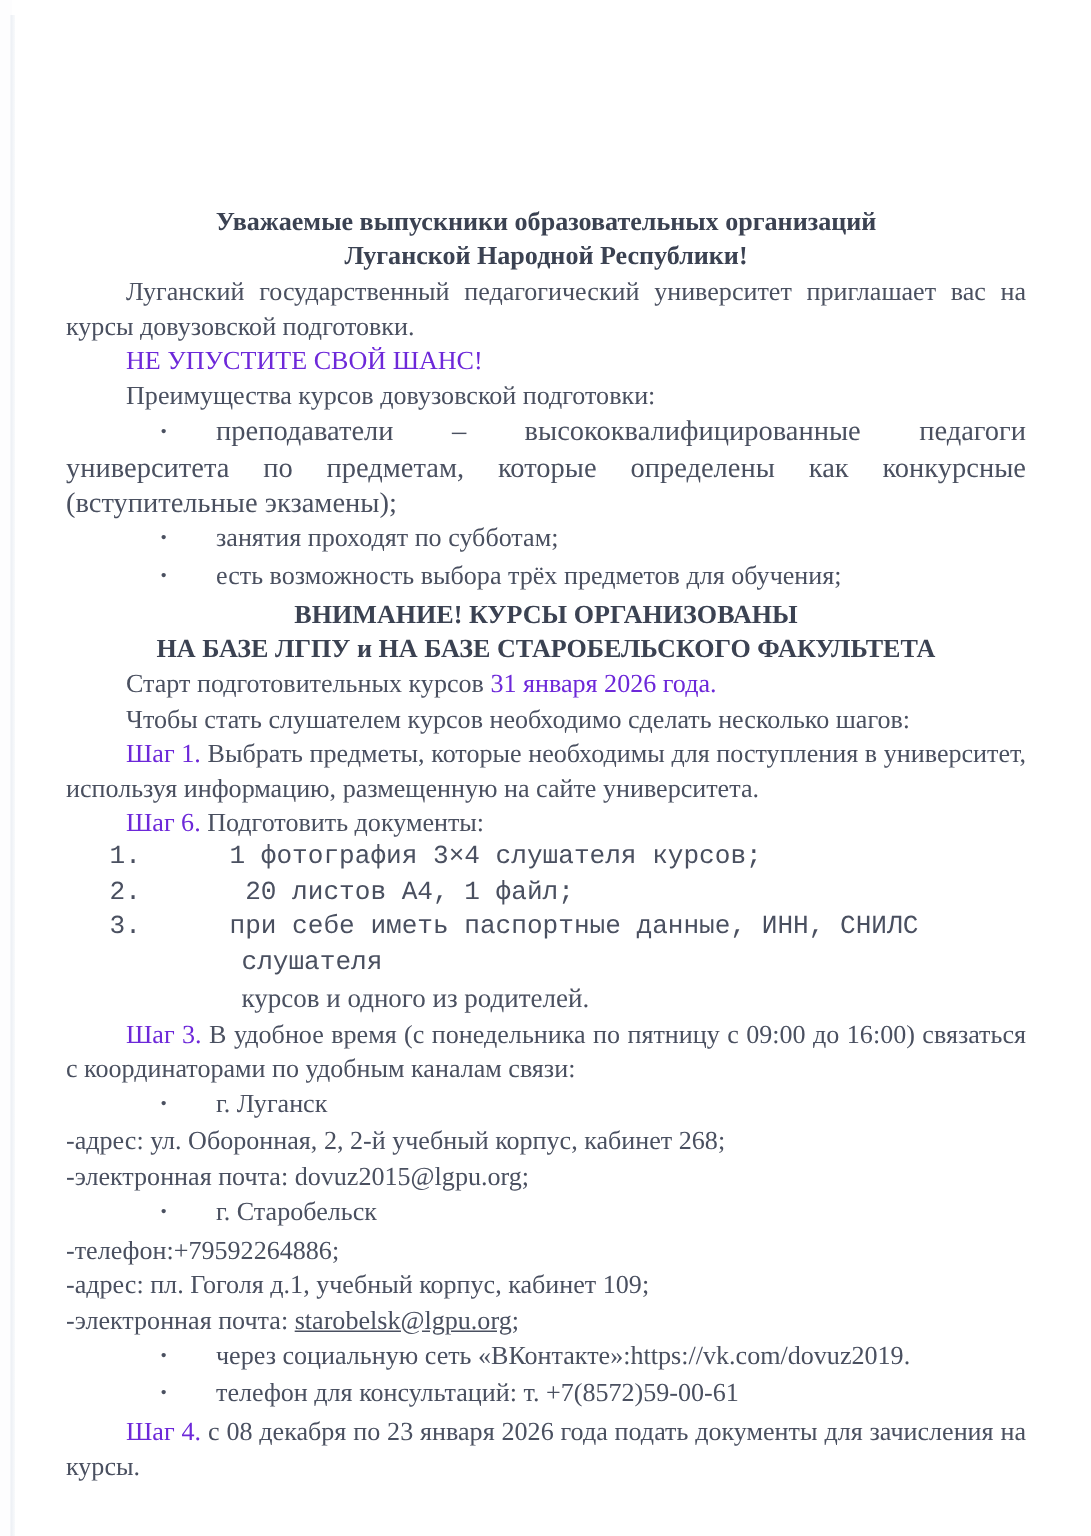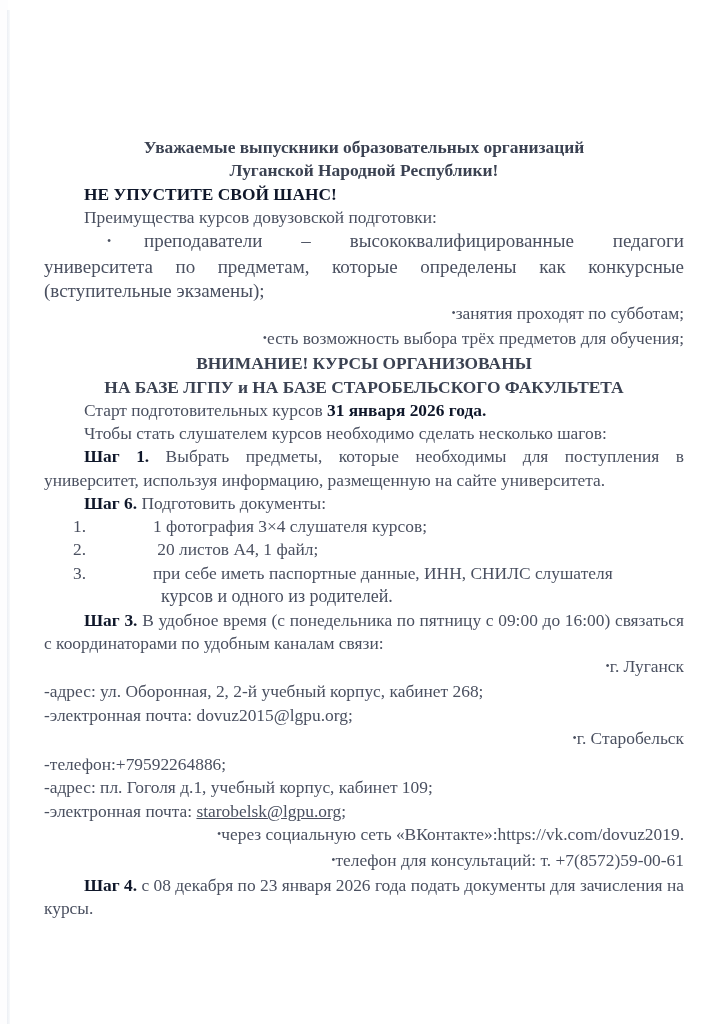--- a/index.html
+++ b/index.html
@@ -53,22 +53,22 @@
 
   p {
     margin: 0;
     font-size: 17.4px;
     line-height: 23.2px;
     text-align: justify;
     text-justify: inter-word;
     color: #4a5060;
   }
   .bold {
-    font-weight: bold;
-    color: #0f172a;
+    font-weight: normal;
+    color: #6d28d9;
   }
   .indent {
     text-indent: 40px;
   }
 
   .hdr {
     text-align: center;
     font-weight: bold;
     color: #3b4252;
     font-size: 17.4px;
@@ -93,40 +93,41 @@
     font-size: 12px;
     position: relative;
     top: -2px;
   }
 
   
   .bp-simple {
     font-size: 17.4px;
     line-height: 23.2px;
     margin: 0;
-    text-align: right;
+    text-align: left;
     white-space: nowrap;
   }
   .bp-simple .mk {
     display: inline-block;
     width: 100px;
     text-indent: 63px;
   }
   .bp-simple .mk::before {
     content: "\2022";
     font-size: 12px;
     position: relative;
     top: -2px;
   }
 
   
   ol.num-list {
     margin: 0;
     padding: 0;
     list-style: none;
+    font-family: Liberation Mono, monospace;
   }
   ol.num-list li {
     font-size: 17.4px;
     line-height: 23.4px;
     padding-left: 117px;
     text-indent: -44px;
     text-align: left;
   }
   .nm {
     display: inline-block;
@@ -158,20 +159,21 @@
   <div class="scan-edge2"></div>
   <div class="scan-edge"></div>
 
   <div class="body-col">
 
     <div class="hdr">
       <div>Уважаемые выпускники образовательных организаций</div>
       <div>Луганской Народной Республики!</div>
     </div>
 
+    <p class="indent">Луганский государственный педагогический университет приглашает вас на курсы довузовской подготовки.</p>
 
     <p class="indent bold">НЕ УПУСТИТЕ СВОЙ ШАНС!</p>
 
     <p class="indent">Преимущества курсов довузовской подготовки:</p>
 
     <div>
       <p class="bp"><span class="mk"></span><span>преподаватели – высококвалифицированные педагоги университета по предметам, которые определены как конкурсные (вступительные экзамены);</span></p>
       <p class="bp-simple"><span class="mk"></span><span>занятия проходят по субботам;</span></p>
       <p class="bp-simple"><span class="mk"></span><span>есть возможность выбора трёх предметов для обучения;</span></p>
     </div>

